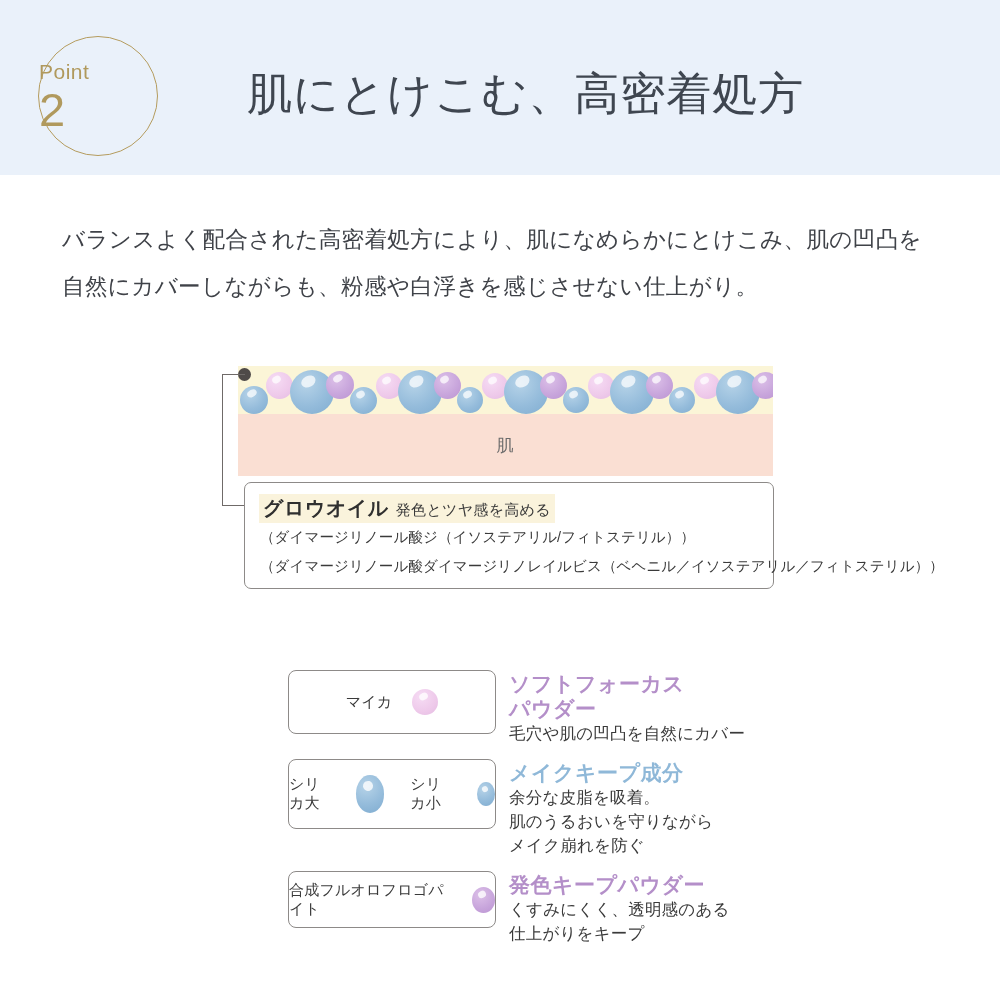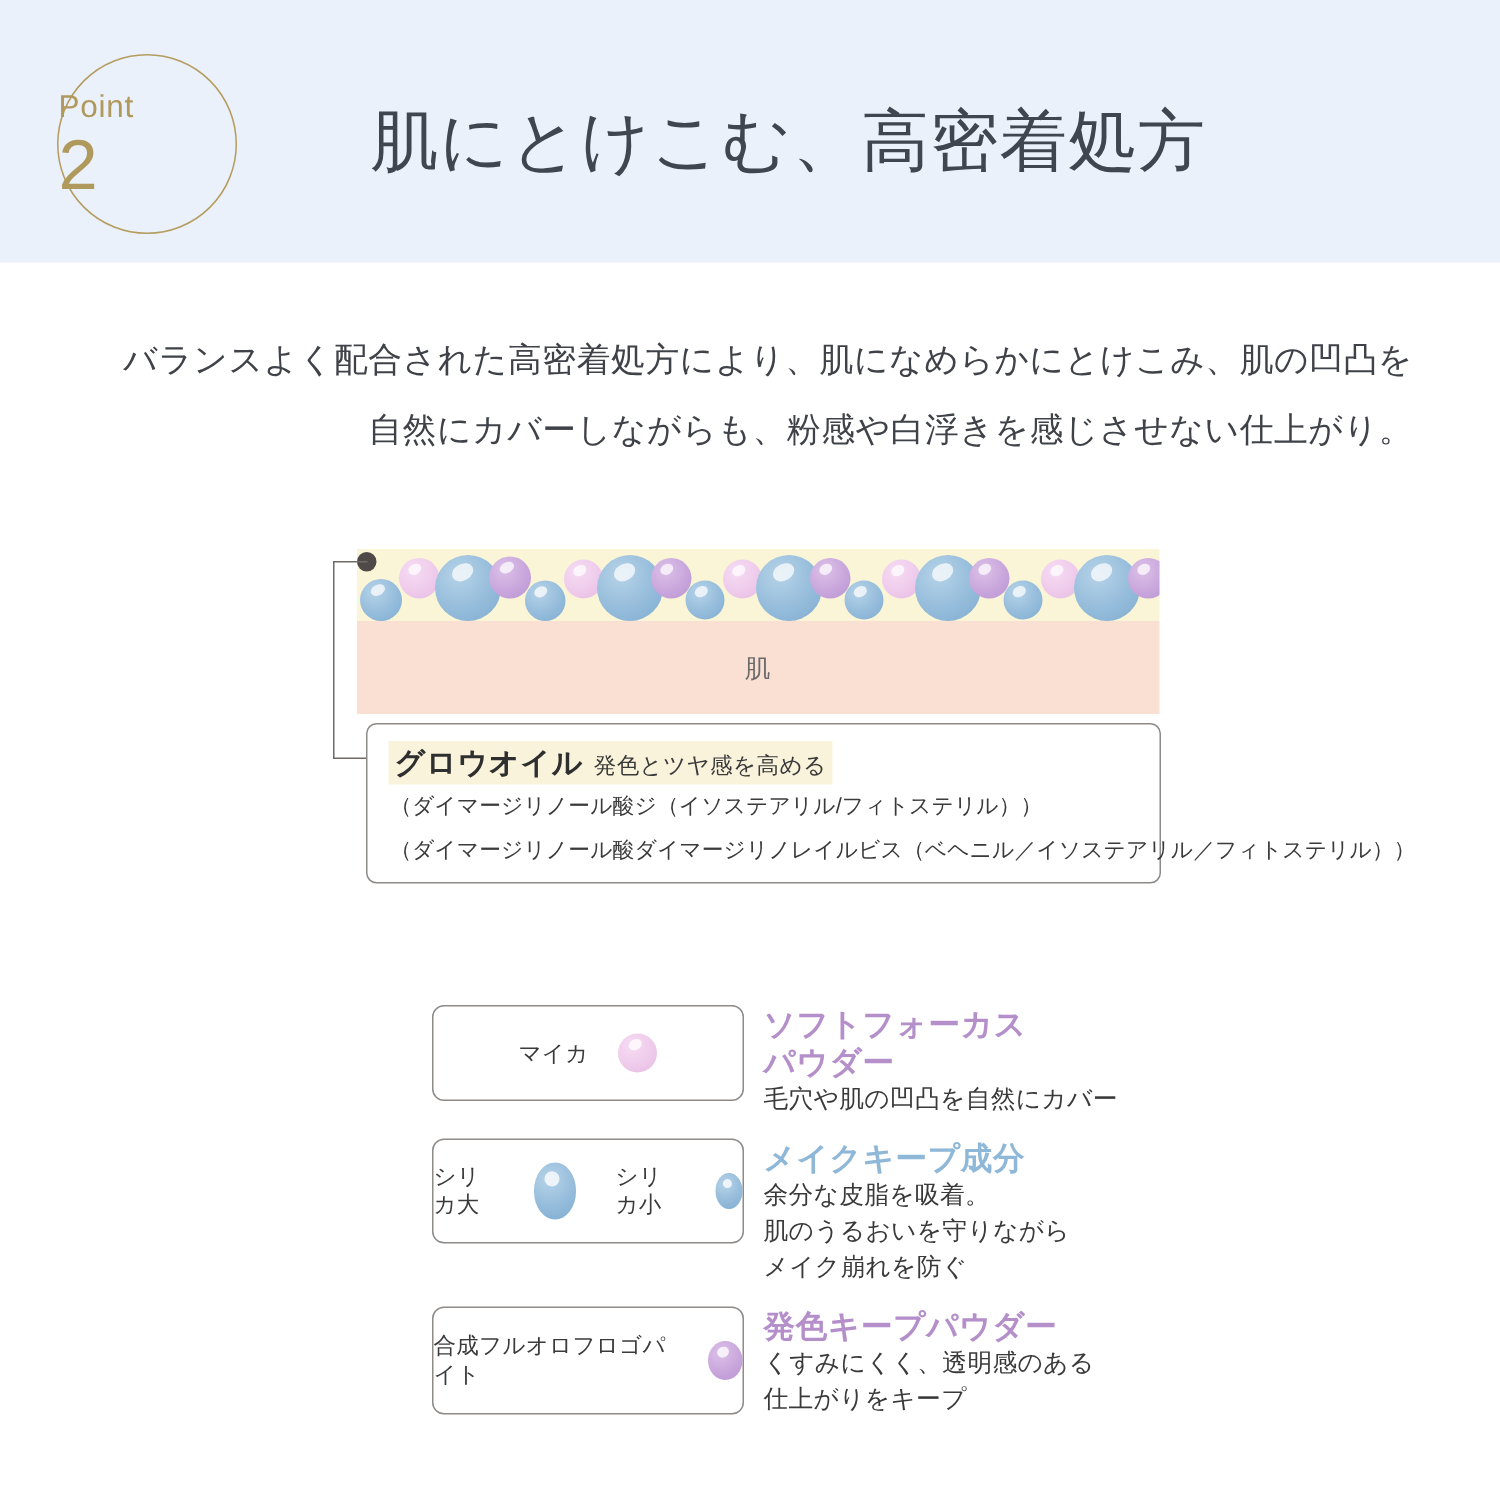--- a/index.html
+++ b/index.html
@@ -32,21 +32,21 @@
   }
   .page-title{
     position:absolute;left:247px;top:64px;
     font-size:45px;color:#3f4650;letter-spacing:1px;white-space:nowrap;
     font-weight:400;
   }
 
   
   .lead{
     position:absolute;left:62px;top:216px;width:880px;
-    font-size:22.5px;line-height:47px;color:#3f4248;letter-spacing:.4px;text-align:right;
+    font-size:22.5px;line-height:47px;color:#3f4248;letter-spacing:.4px;
   }
 
   
   .diagram{position:absolute;left:238px;top:366px;width:535px;height:110px;}
   .particle-band{
     position:absolute;left:0;top:0;width:535px;height:48px;
     background:#fbf5d7;overflow:hidden;
   }
   .skin-band{
     position:absolute;left:0;top:48px;width:535px;height:62px;
@@ -98,21 +98,21 @@
   .legend{position:absolute;left:288px;top:670px;}
   .legend-row{display:flex;align-items:flex-start;margin-bottom:14px;}
   .chip{
     width:208px;border:1.4px solid #8d8a88;border-radius:8px;
     box-sizing:border-box;background:#fff;
     display:flex;align-items:center;justify-content:center;
     position:relative;
   }
   .chip.r1{height:64px;}
   .chip.r2{height:70px;}
-  .chip.r3{height:72px;}
+  .chip.r3{height:57px;}
   .chip-label{font-size:15px;color:#3a3a3a;letter-spacing:.2px;}
   .chip-ball{position:relative;border-radius:50%;display:inline-block;}
   .chip-ball::after{
     content:"";position:absolute;left:26%;top:16%;
     width:34%;height:26%;border-radius:50%;
     background:rgba(255,255,255,.78);transform:rotate(-28deg);
   }
   .chip-inner{display:flex;align-items:center;gap:20px;}
   .desc{margin-left:13px;padding-top:1px;}
   .desc-title{font-size:21px;font-weight:bold;letter-spacing:.5px;line-height:25px;}

